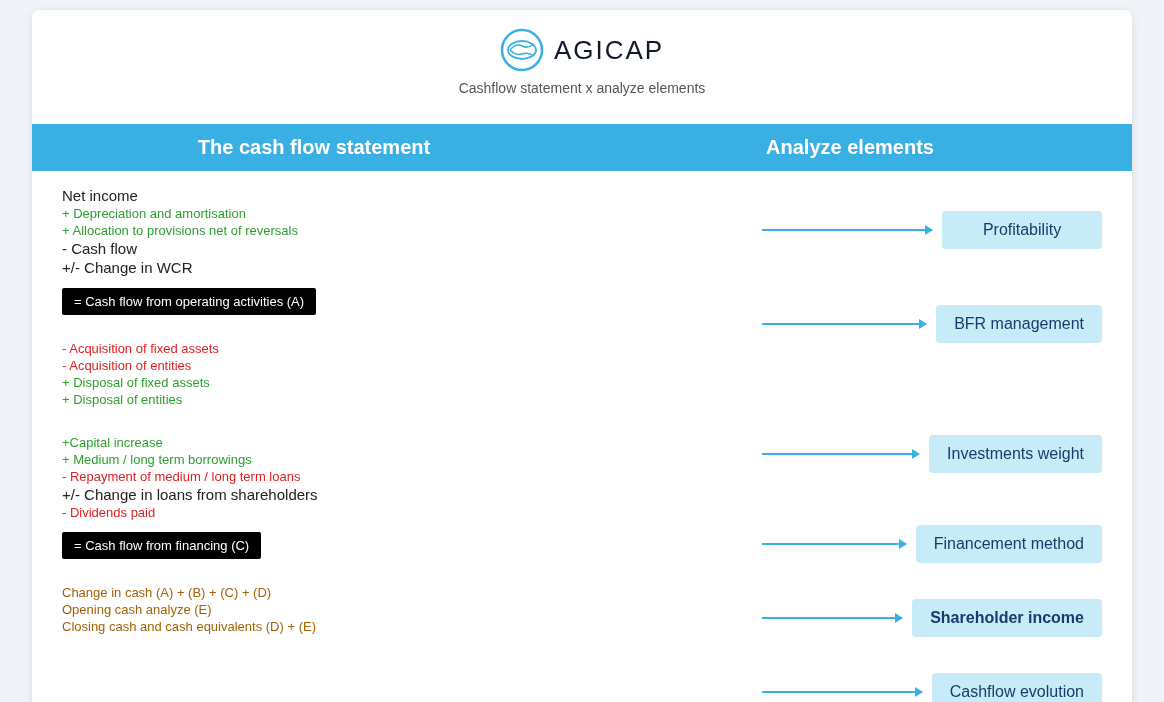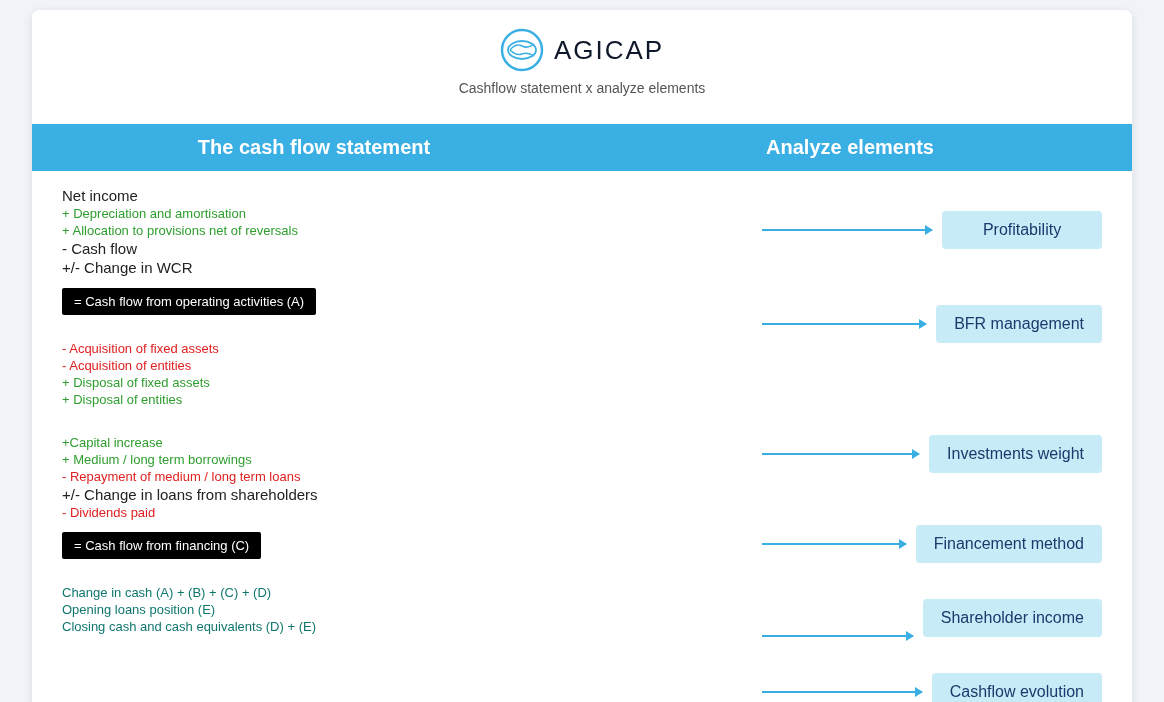--- a/index.html
+++ b/index.html
@@ -75,21 +75,21 @@
       color: #2e9e2e;
       margin: 2px 0;
       font-size: 13px;
     }
     .line-red {
       color: #e02020;
       margin: 2px 0;
       font-size: 13px;
     }
     .line-blue-text {
-      color: #0f766e;
+      color: #a16207;
       margin: 2px 0;
       font-size: 13px;
     }
     .total-bar {
       background: #000000;
       color: white;
       padding: 6px 12px;
       font-size: 13px;
       margin-top: 6px;
       display: inline-block;
@@ -158,21 +158,21 @@
         <div class="line-red">- Repayment of medium / long term loans</div>
         <div class="line-black">+/- Change in loans from shareholders</div>
         <div class="line-red">- Dividends paid</div>
         <div style="margin-top:6px;">
           <span class="total-bar">= Cash flow from financing (C)</span>
         </div>
       </div>
 
       <div style="padding: 14px 0 10px;">
         <div class="line-blue-text">Change in cash (A) + (B) + (C) + (D)</div>
-        <div class="line-blue-text">Opening loans position (E)</div>
+        <div class="line-blue-text">Opening cash analyze (E)</div>
         <div class="line-blue-text">Closing cash and cash equivalents (D) + (E)</div>
       </div>
 
     </div>
 
     <div style="width: 340px; display: flex; flex-direction: column; padding-top: 14px;">
 
       <div style="display:flex; flex-direction:column; gap:8px;">
 
         <div style="display:flex; align-items:center; margin-top: 26px;">
@@ -203,21 +203,21 @@
       </div>
 
       <div style="display:flex; flex-direction:column;">
         <div style="display:flex; align-items:center; margin-top: 52px;">
           <div style="flex:1; height:2px; background:#3aafe4; position:relative;">
             <div style="position:absolute; right:-1px; top:50%; transform:translateY(-50%); border-left:8px solid #3aafe4; border-top:5px solid transparent; border-bottom:5px solid transparent;"></div>
           </div>
           <div style="width:10px;"></div>
           <div class="analyze-box">Financement method</div>
         </div>
-        <div style="display:flex; align-items:flex-end; margin-top: 36px;">
+        <div style="display:flex; align-items:center; margin-top: 36px; font-weight: bold;">
           <div style="flex:1; height:2px; background:#3aafe4; position:relative;">
             <div style="position:absolute; right:-1px; top:50%; transform:translateY(-50%); border-left:8px solid #3aafe4; border-top:5px solid transparent; border-bottom:5px solid transparent;"></div>
           </div>
           <div style="width:10px;"></div>
           <div class="analyze-box">Shareholder income</div>
         </div>
       </div>
 
       <div style="display:flex; flex-direction:column;">
         <div style="display:flex; align-items:center; margin-top: 36px;">

